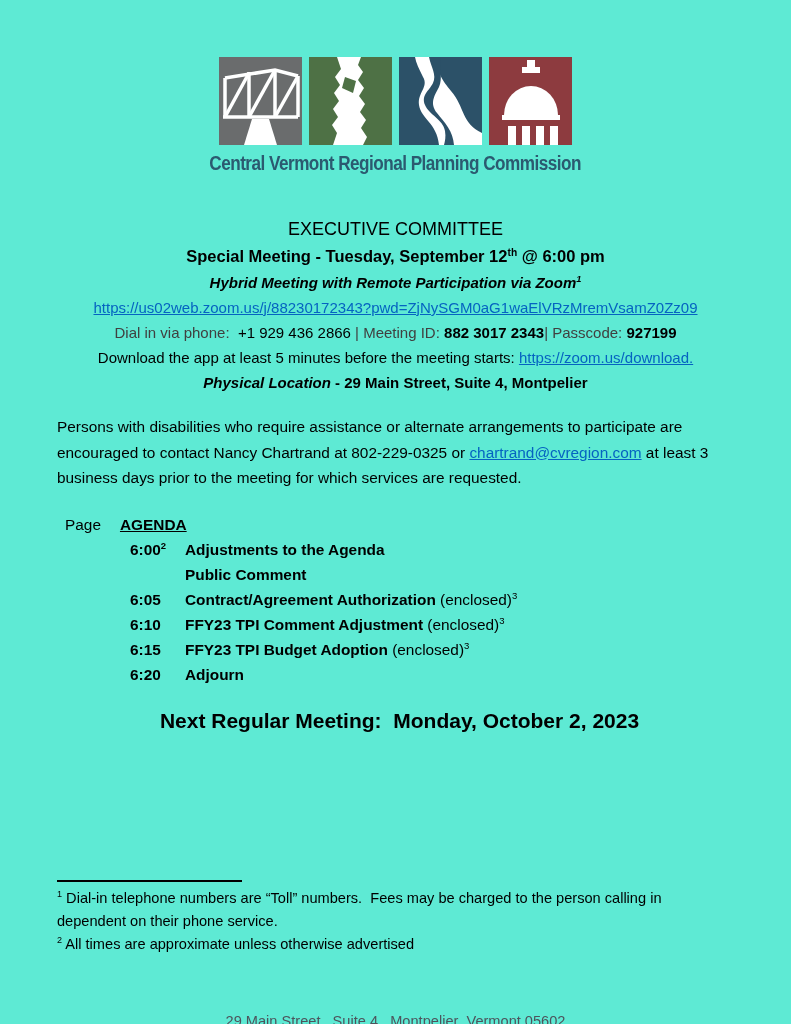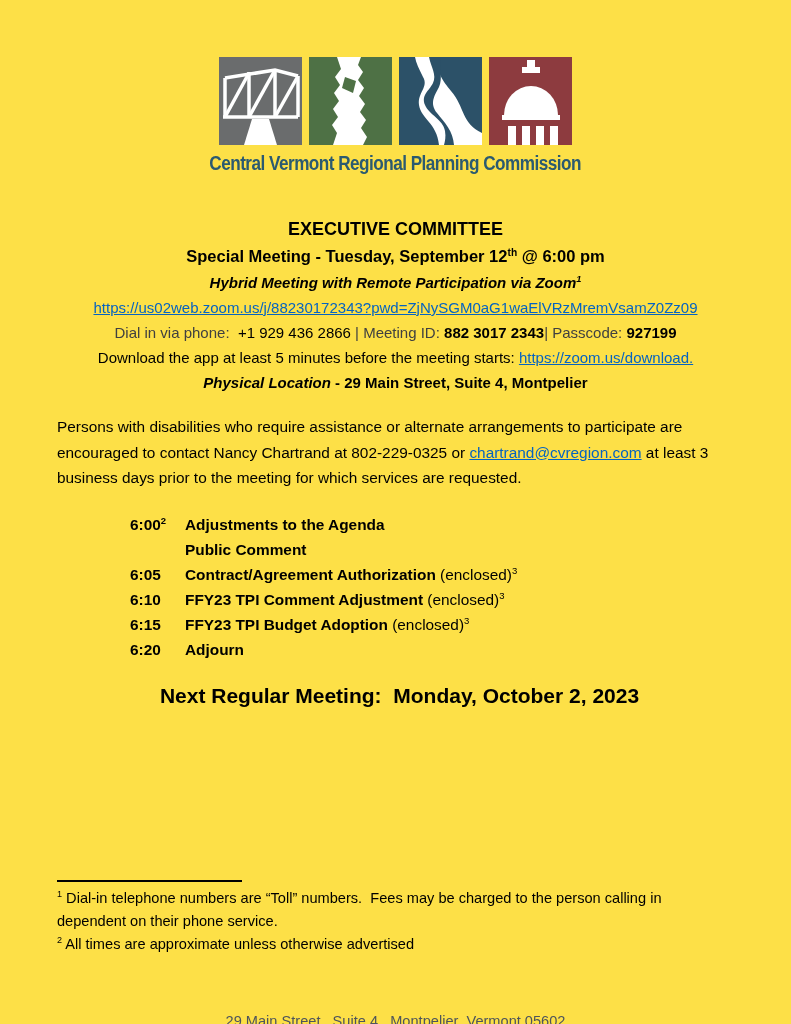--- a/index.html
+++ b/index.html
@@ -1,36 +1,36 @@
 <!DOCTYPE html>
 <html><head>
 <meta charset="utf-8">
 <style>
   * { margin:0; padding:0; box-sizing:border-box; }
   html,body { background:#888; }
   .page {
-    width:791px; height:1024px; margin:0 auto; background:#fde047;
+    width:791px; height:1024px; margin:0 auto; background:#5eead4;
     font-family:"Liberation Sans", sans-serif; color:#000;
     position:relative; overflow:hidden;
   }
   .content { padding:57px 57px 0 57px; }
 
   
   .logo-wrap { display:flex; flex-direction:column; align-items:center; }
   .logo-panels { display:flex; gap:7px; }
   .logo-panel { width:83px; height:88px; display:block; }
   .logo-text {
     margin-top:7px; font-weight:bold; font-size:19.5px; color:#2b5a70;
     letter-spacing:-0.6px; white-space:nowrap;
     transform:scaleX(0.88); transform-origin:center top;
   }
 
   
   .center-block { text-align:center; margin-top:40px; }
-  .title-main { font-size:18px; font-weight:bold; line-height:28px; }
+  .title-main { font-size:18px; font-weight:normal; line-height:28px; }
   .title-sub  { font-size:16.5px; font-weight:bold; line-height:27px; }
   .title-hybrid { font-size:15px; font-weight:bold; font-style:italic; line-height:25px; }
   .cline { font-size:15px; line-height:25px; white-space:pre-wrap; }
   a.link { color:#0563c1; text-decoration:underline; cursor:pointer; }
   .dial-label { color:#404040; }
   .dial-strong { font-weight:bold;margin-top:12px; }
   .loc-label { font-weight:bold; font-style:italic; }
   .loc-text { font-weight:bold; }
   sup { font-size:0.62em; vertical-align:super; line-height:0; }
 
@@ -132,20 +132,24 @@
       <div class="cline"><span class="dial-label">Dial in via phone:  </span><span>+1 929 436 2866 </span><span class="dial-label">| </span><span class="dial-label">Meeting ID: </span><span class="dial-strong">882 3017 2343</span><span class="dial-label">| </span><span class="dial-label">Passcode: </span><span class="dial-strong">927199</span></div>
 
       <div class="cline"><span>Download the app at least 5 minutes before the meeting starts: </span><a class="link">https://zoom.us/download.</a></div>
 
       <div class="cline"><span class="loc-label">Physical Location</span><span class="loc-text"> - 29 Main Street, Suite 4, Montpelier</span></div>
     </div>
 
     <p class="para"><span>Persons with disabilities who require assistance or alternate arrangements to participate are encouraged to contact Nancy Chartrand at 802-229-0325 or </span><a class="link">chartrand@cvregion.com</a><span> at least 3 business days prior to the meeting for which services are requested.</span></p>
 
     <div class="agenda">
+      <div class="agenda-head">
+        <span class="agenda-page-label">Page</span>
+        <span class="agenda-title">AGENDA</span>
+      </div>
 
       <div class="agenda-row">
         <span class="agenda-time"><span>6:00</span><sup>2</sup></span>
         <span class="agenda-item"><span>Adjustments to the Agenda</span></span>
       </div>
 
       <div class="agenda-row">
         <span class="agenda-time"><span></span></span>
         <span class="agenda-item"><span>Public Comment</span></span>
       </div>

